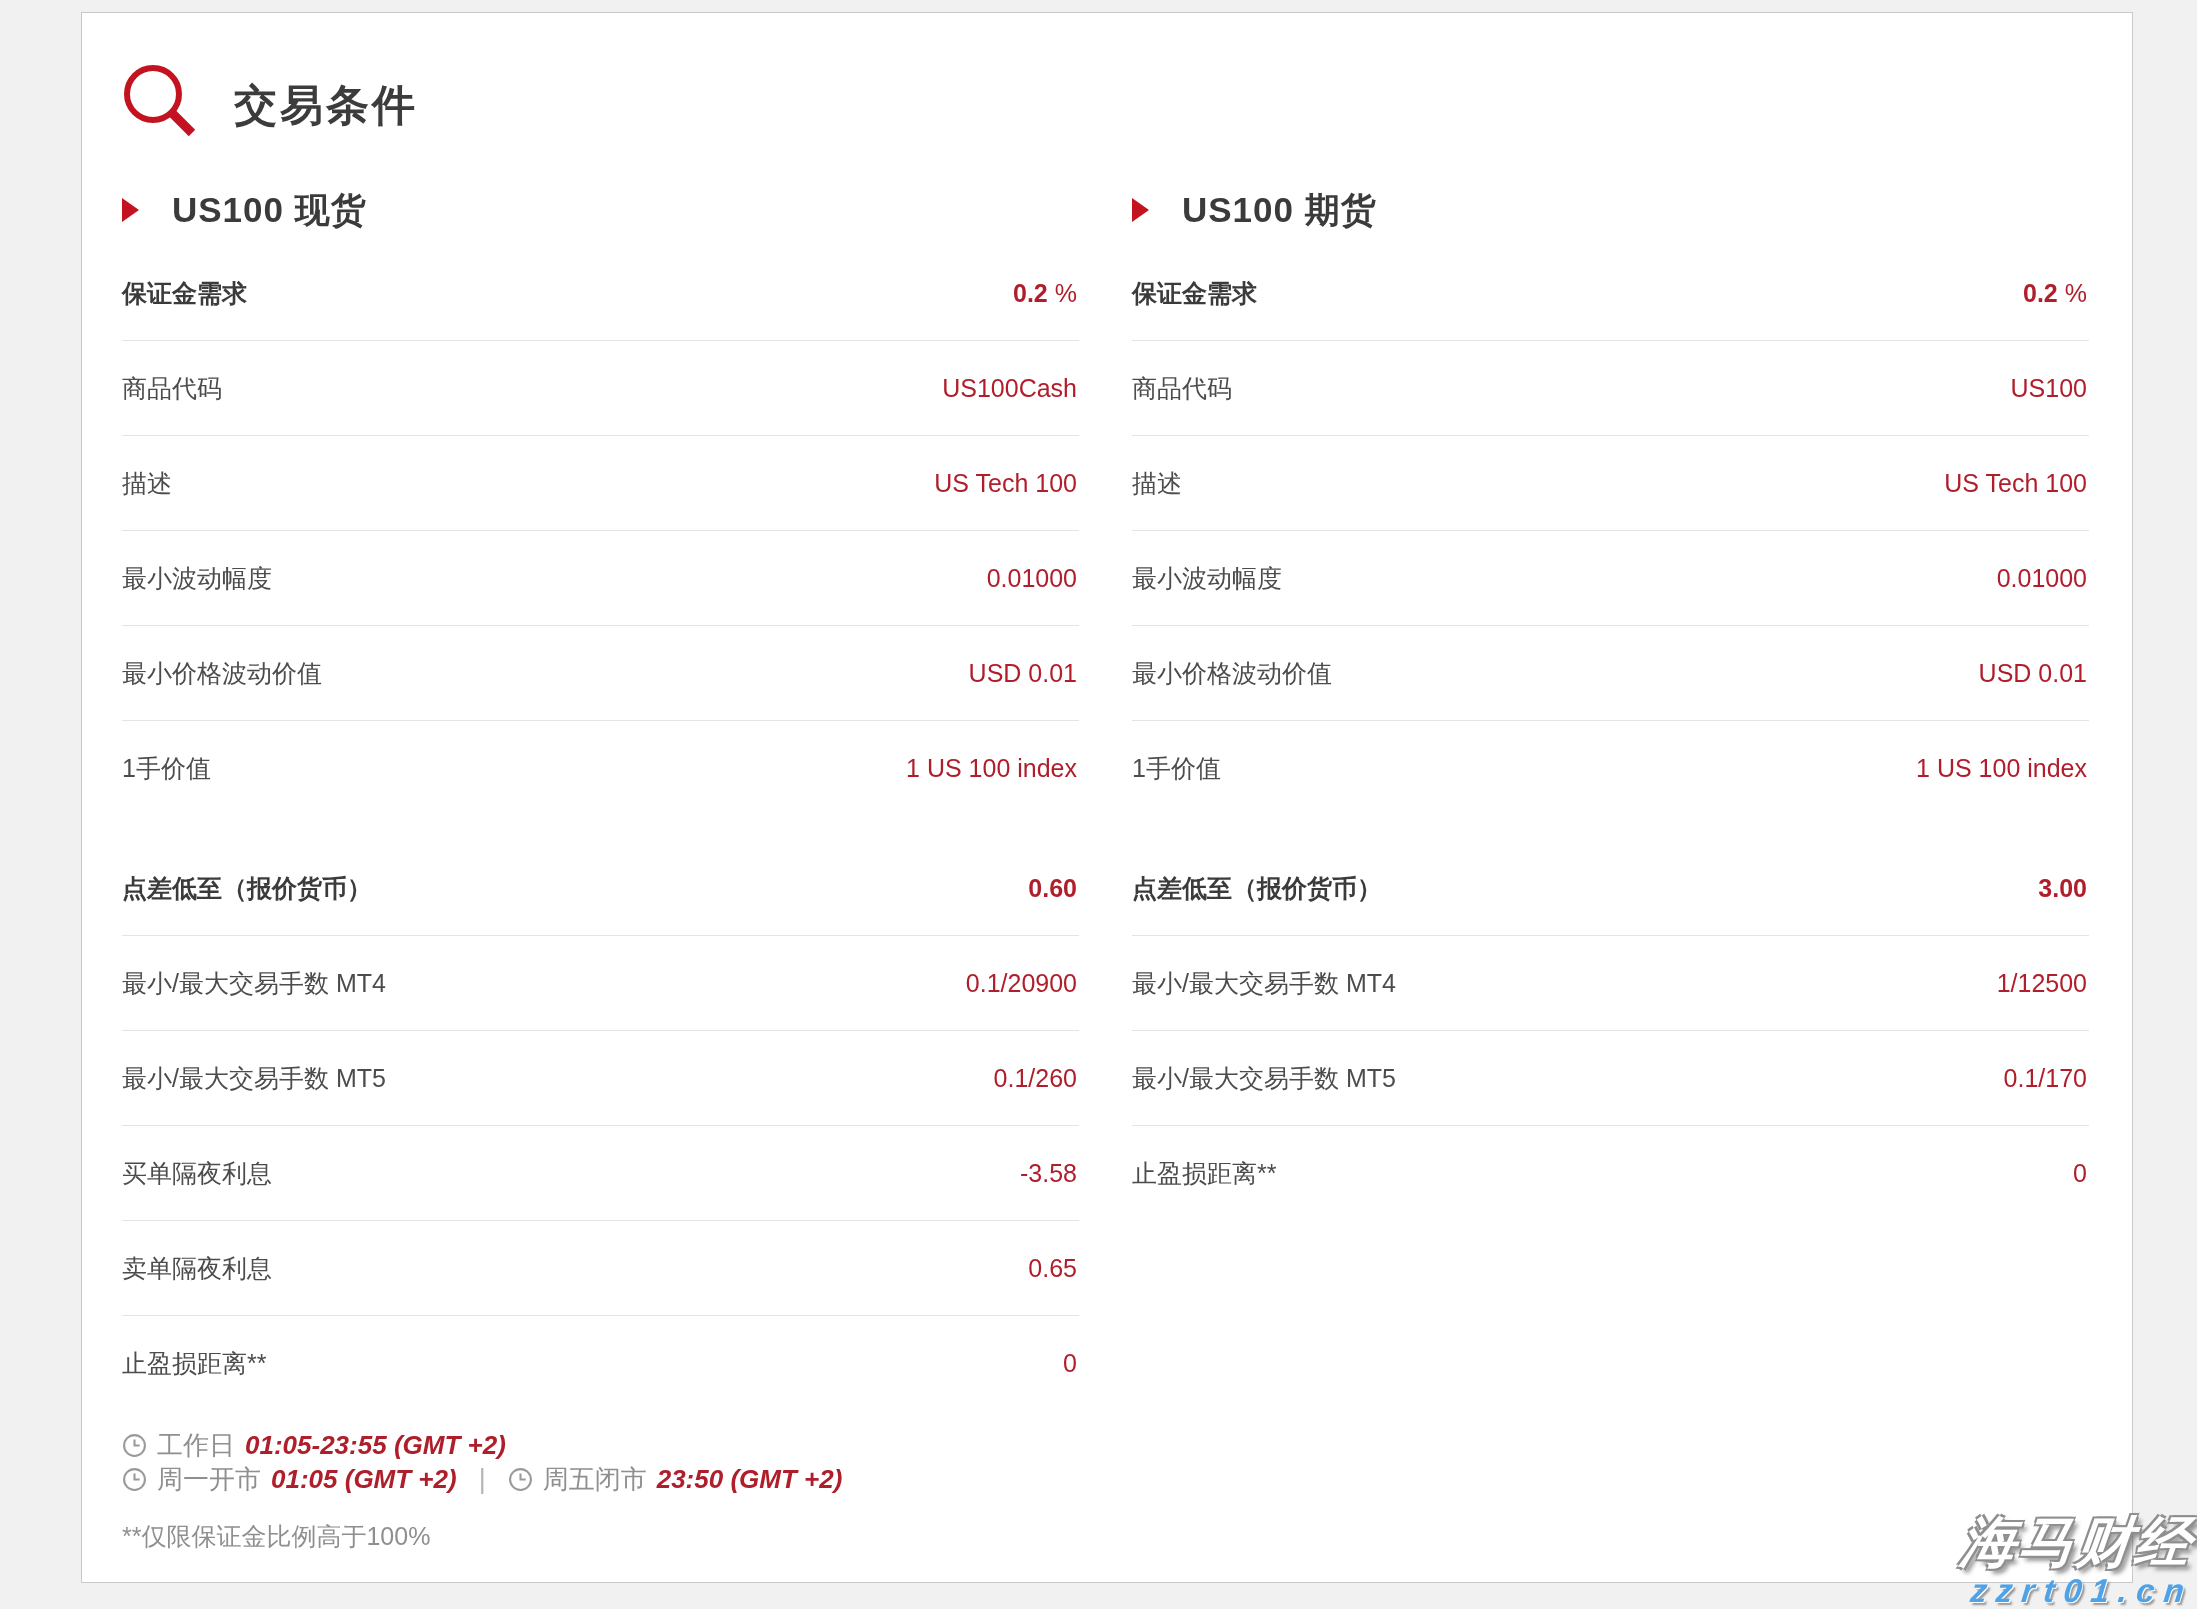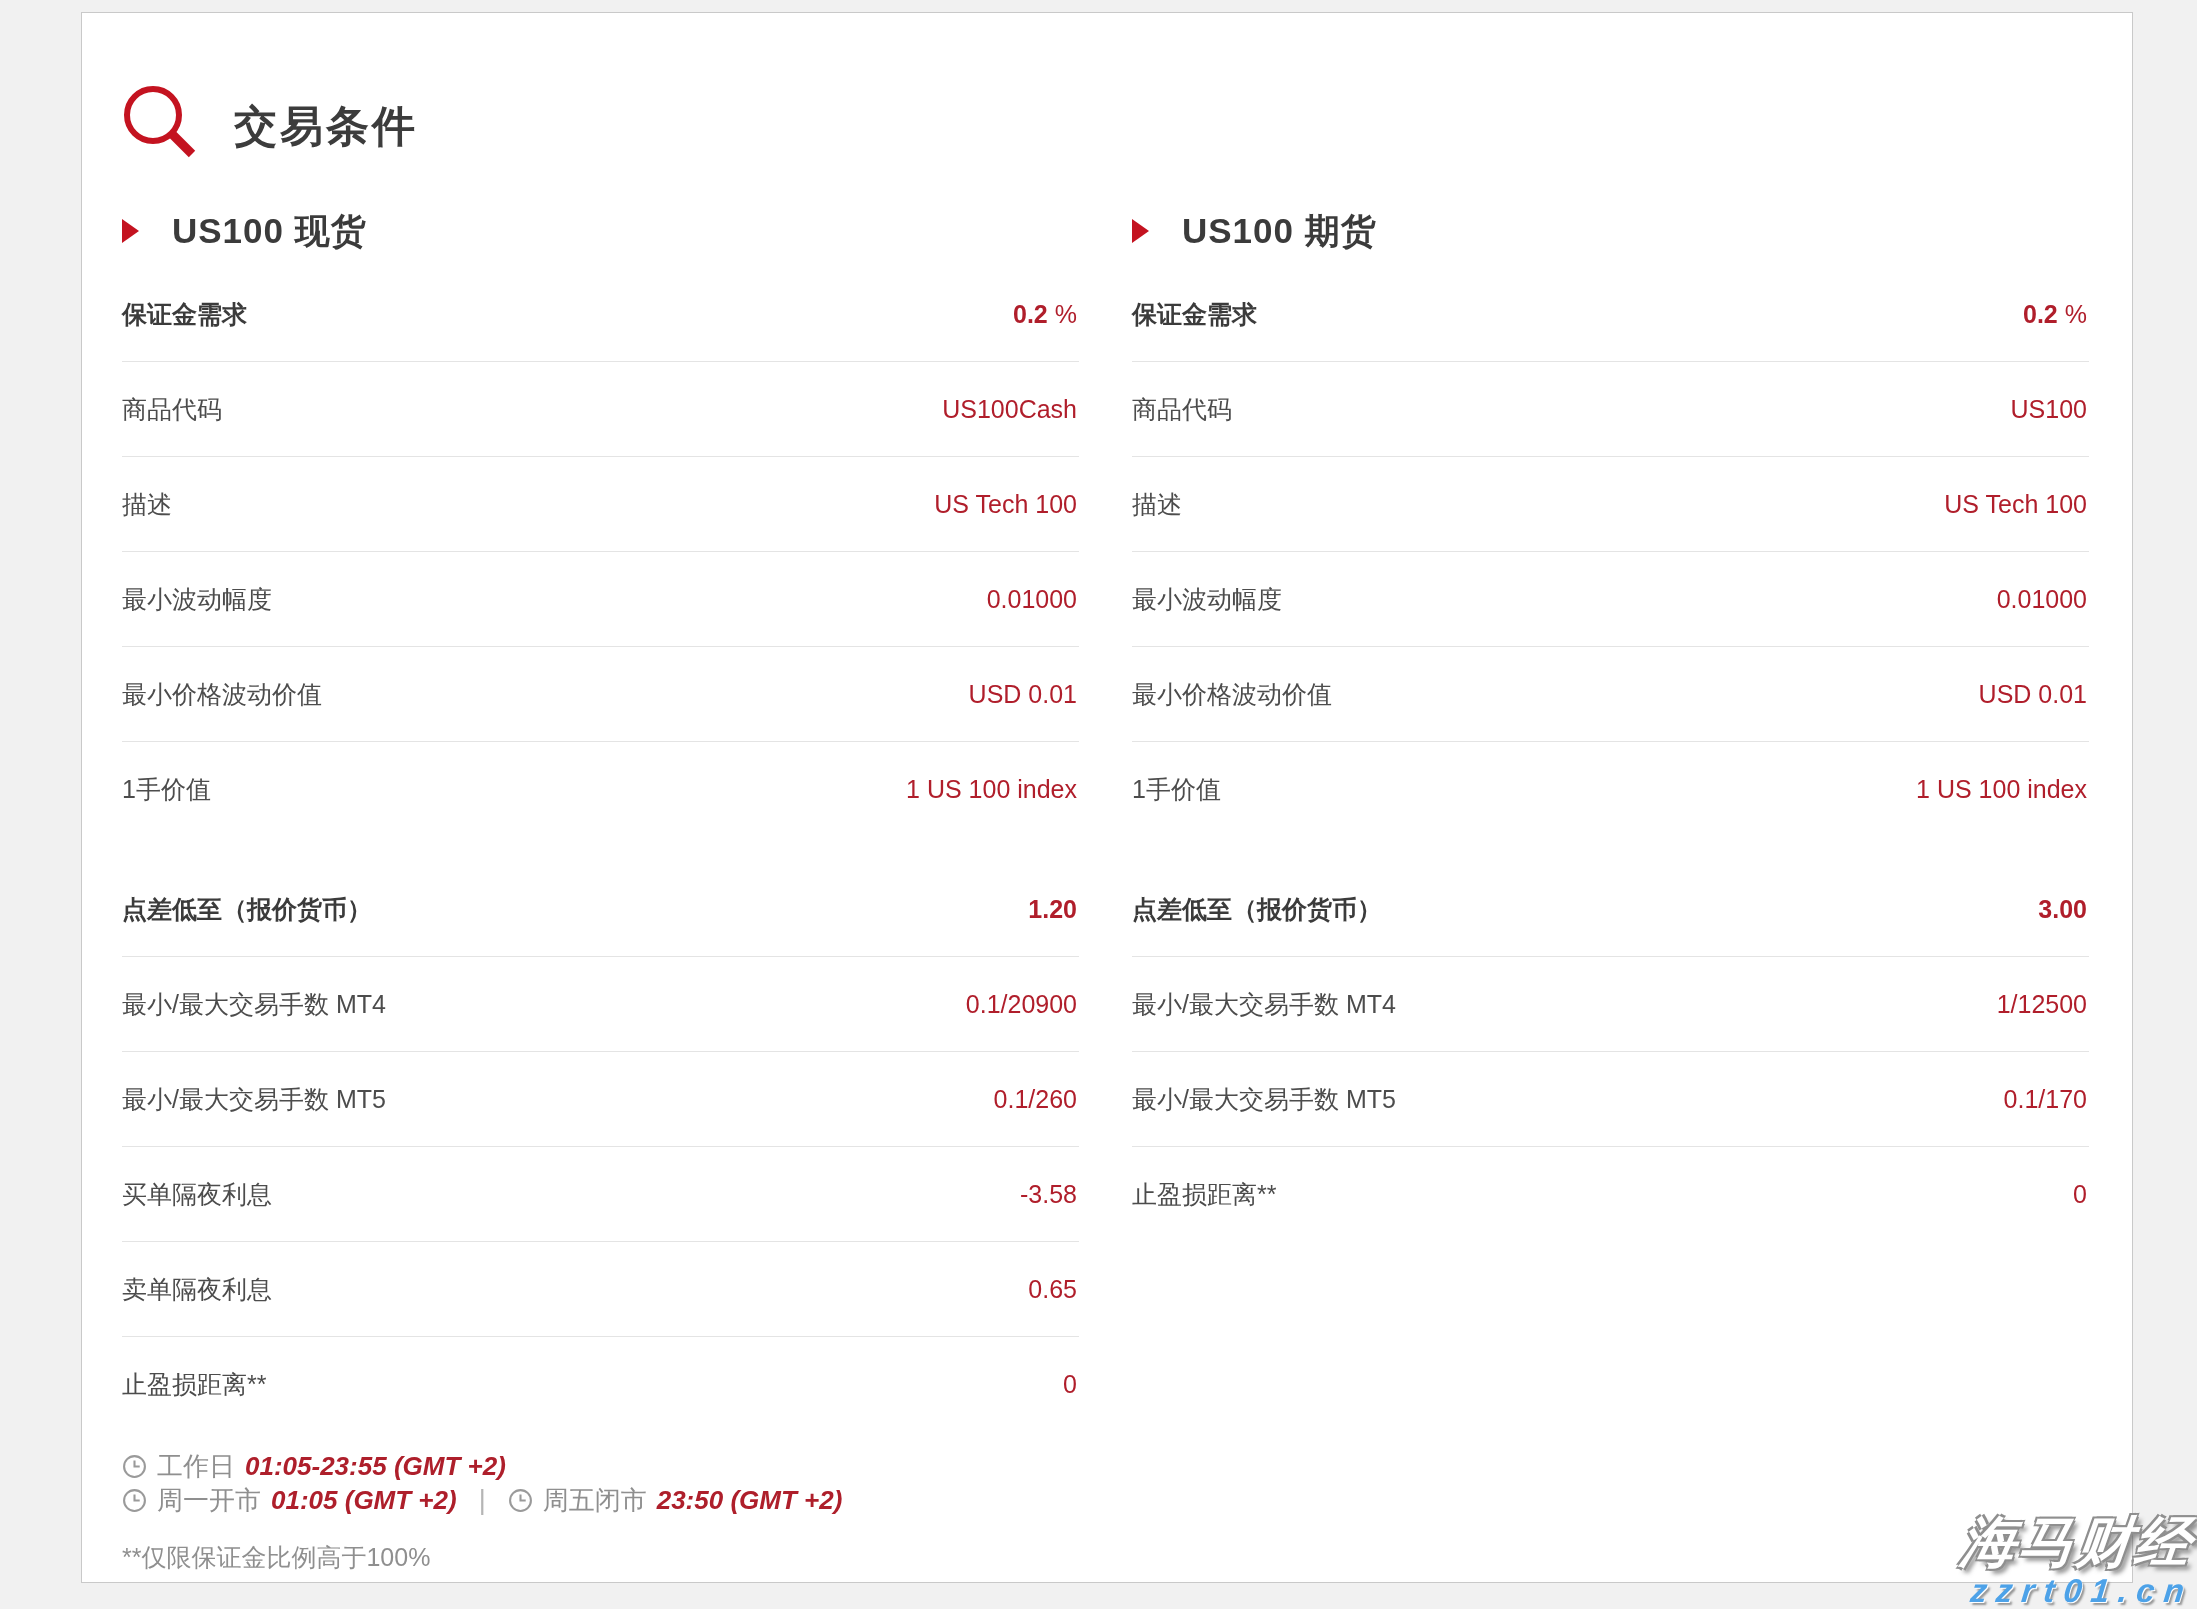--- a/index.html
+++ b/index.html
@@ -4,21 +4,21 @@
 <style>
   html,body{margin:0;padding:0;}
   body{
     width:2197px;height:1609px;position:relative;overflow:hidden;
     background:#f1f1f1;
     font-family:"Liberation Sans","DejaVu Sans",sans-serif;
   }
   .card{
     position:absolute;left:81px;top:12px;width:2052px;height:1571px;
     box-sizing:border-box;background:#ffffff;border:1px solid #c9c9c9;
-    padding:68px 43px 0 40px;
+    padding:47px 43px 0 40px;
   }
   .header{display:flex;align-items:center;gap:30px;height:92px;}
   .magnifier-wrap{width:82px;height:86px;flex:0 0 auto;}
   .page-title{font-size:43px;font-weight:bold;color:#3c3c3c;letter-spacing:3px;}
   .columns{display:grid;grid-template-columns:1fr 1fr;column-gap:53px;margin-top:38px;}
   .col-heading{display:flex;align-items:center;gap:33px;margin-bottom:16px;height:40px;}
   .col-heading .marker{
     width:0;height:0;flex:0 0 auto;
     border-left:17px solid #c41320;
     border-top:12px solid transparent;
@@ -110,21 +110,21 @@
     <span class="value"><span class="val-main">USD 0.01</span></span>
   </div>
 
   <div class="row no-divider gap-after">
     <span class="label">1手价值</span>
     <span class="value"><span class="val-main">1 US 100 index</span></span>
   </div>
 
   <div class="row emphasis">
     <span class="label">点差低至（报价货币）</span>
-    <span class="value"><span class="val-main">1.20</span></span>
+    <span class="value"><span class="val-main">0.60</span></span>
   </div>
 
   <div class="row">
     <span class="label">最小/最大交易手数 MT4</span>
     <span class="value"><span class="val-main">0.1/20900</span></span>
   </div>
 
   <div class="row">
     <span class="label">最小/最大交易手数 MT5</span>
     <span class="value"><span class="val-main">0.1/260</span></span>

